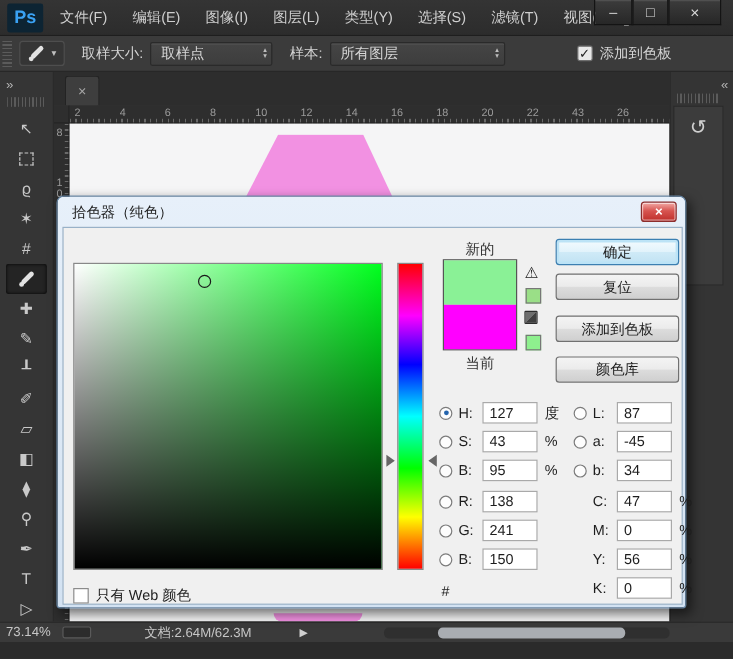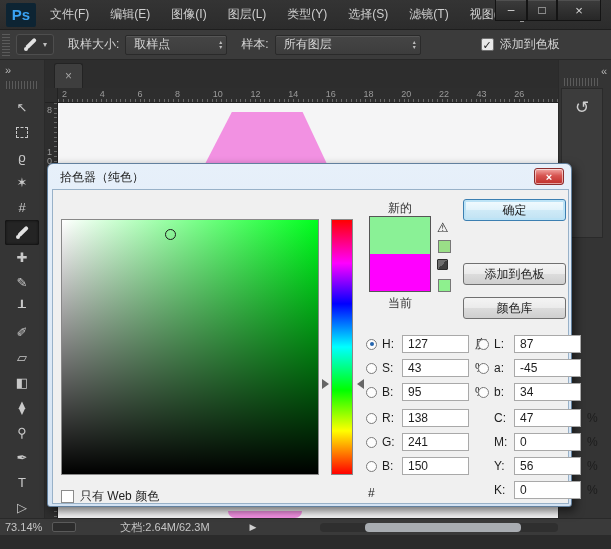--- a/index.html
+++ b/index.html
@@ -130,21 +130,21 @@
   .btn-reset{top:64px;} .btn-swatches{top:99px;} .btn-libraries{top:133px;}
   .vstack{position:absolute;display:flex;flex-direction:column;}
   .stack-hsb{left:318px;top:168px;} .stack-rgb{left:318px;top:242px;}
   .stack-lab{left:430px;top:168px;} .stack-cmyk{left:430px;top:242px;}
   .vrow{height:24px;display:flex;align-items:center;}
   .radio{width:11px;height:11px;border:1px solid #7c7c7c;border-radius:50%;background:#fdfdfd;margin-right:5px;
          position:relative;flex:none;}
   .radio.sel::after{content:"";position:absolute;left:2.5px;top:2.5px;width:4px;height:4px;border-radius:50%;background:#2464ad;}
   .radio.hide{visibility:hidden;}
   .vlabel{width:20px;color:#1d1d1d;}
-  .vinput{width:67px;height:18px;border:1px solid #a9a9a9;background:#fff;font:12px "Liberation Sans",sans-serif;
+  .vinput{width:46px;height:18px;border:1px solid #a9a9a9;background:#fff;font:12px "Liberation Sans",sans-serif;
           color:#1d1d1d;padding:0 0 0 5px;}
   .vunit{margin-left:6px;color:#1d1d1d;}
   .hexrow{position:absolute;left:320px;top:322px;display:flex;align-items:center;}
   .hexlabel{margin-right:6px;color:#1d1d1d;}
   .hexinput{width:80px;height:18px;border:1px solid #a9a9a9;background:#fff;font:12px "Liberation Sans",sans-serif;
             color:#1d1d1d;padding:0 0 0 6px;}
   .webonly{position:absolute;left:13px;top:324px;display:flex;align-items:center;color:#1d1d1d;}
   .checkbox-light{width:13px;height:13px;border:1px solid #8b8b8b;background:#fff;margin-right:6px;}
 </style>
 </head>
@@ -344,20 +344,21 @@
       <div class="swatch-cur"></div>
     </div>
     <span class="swatch-label lbl-cur">当前</span>
 
     <span class="gamut-warn">⚠</span>
     <span class="mini-swatch ms1"></span>
     <span class="cube-icon"></span>
     <span class="mini-swatch ms2"></span>
 
     <div class="dlg-btn btn-ok">确定</div>
+    <div class="dlg-btn btn-reset">复位</div>
     <div class="dlg-btn btn-swatches">添加到色板</div>
     <div class="dlg-btn btn-libraries">颜色库</div>
 
     <div class="vstack stack-hsb">
 
         <div class="vrow">
           <span class="radio sel"></span>
           <span class="vlabel">H:</span>
           <input class="vinput" value="127" style="">
           <span class="vunit">度</span>

